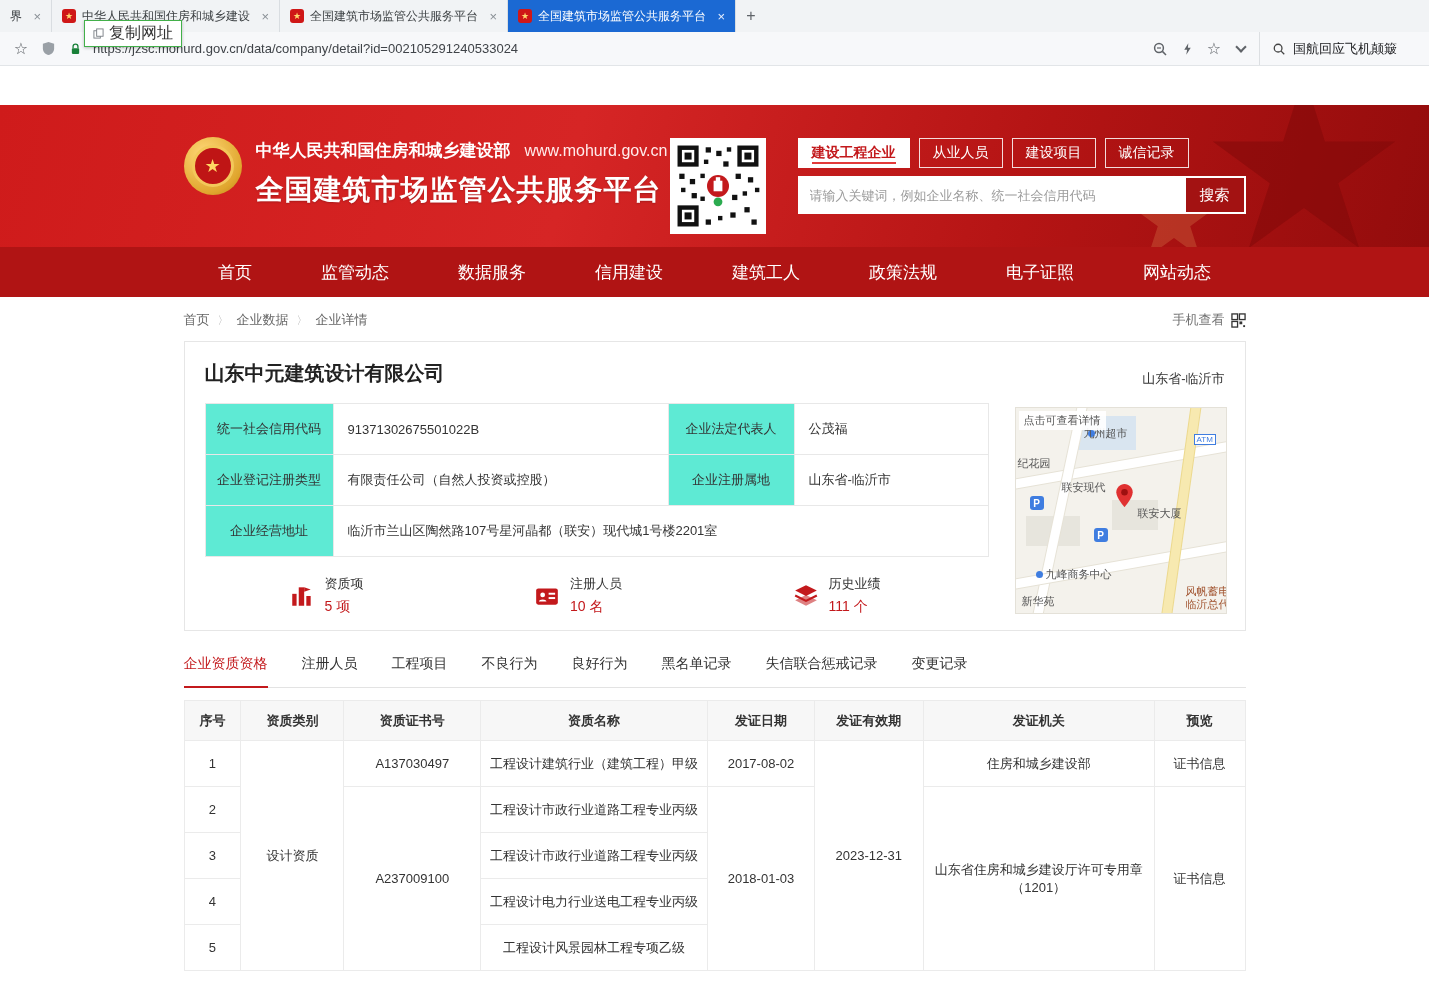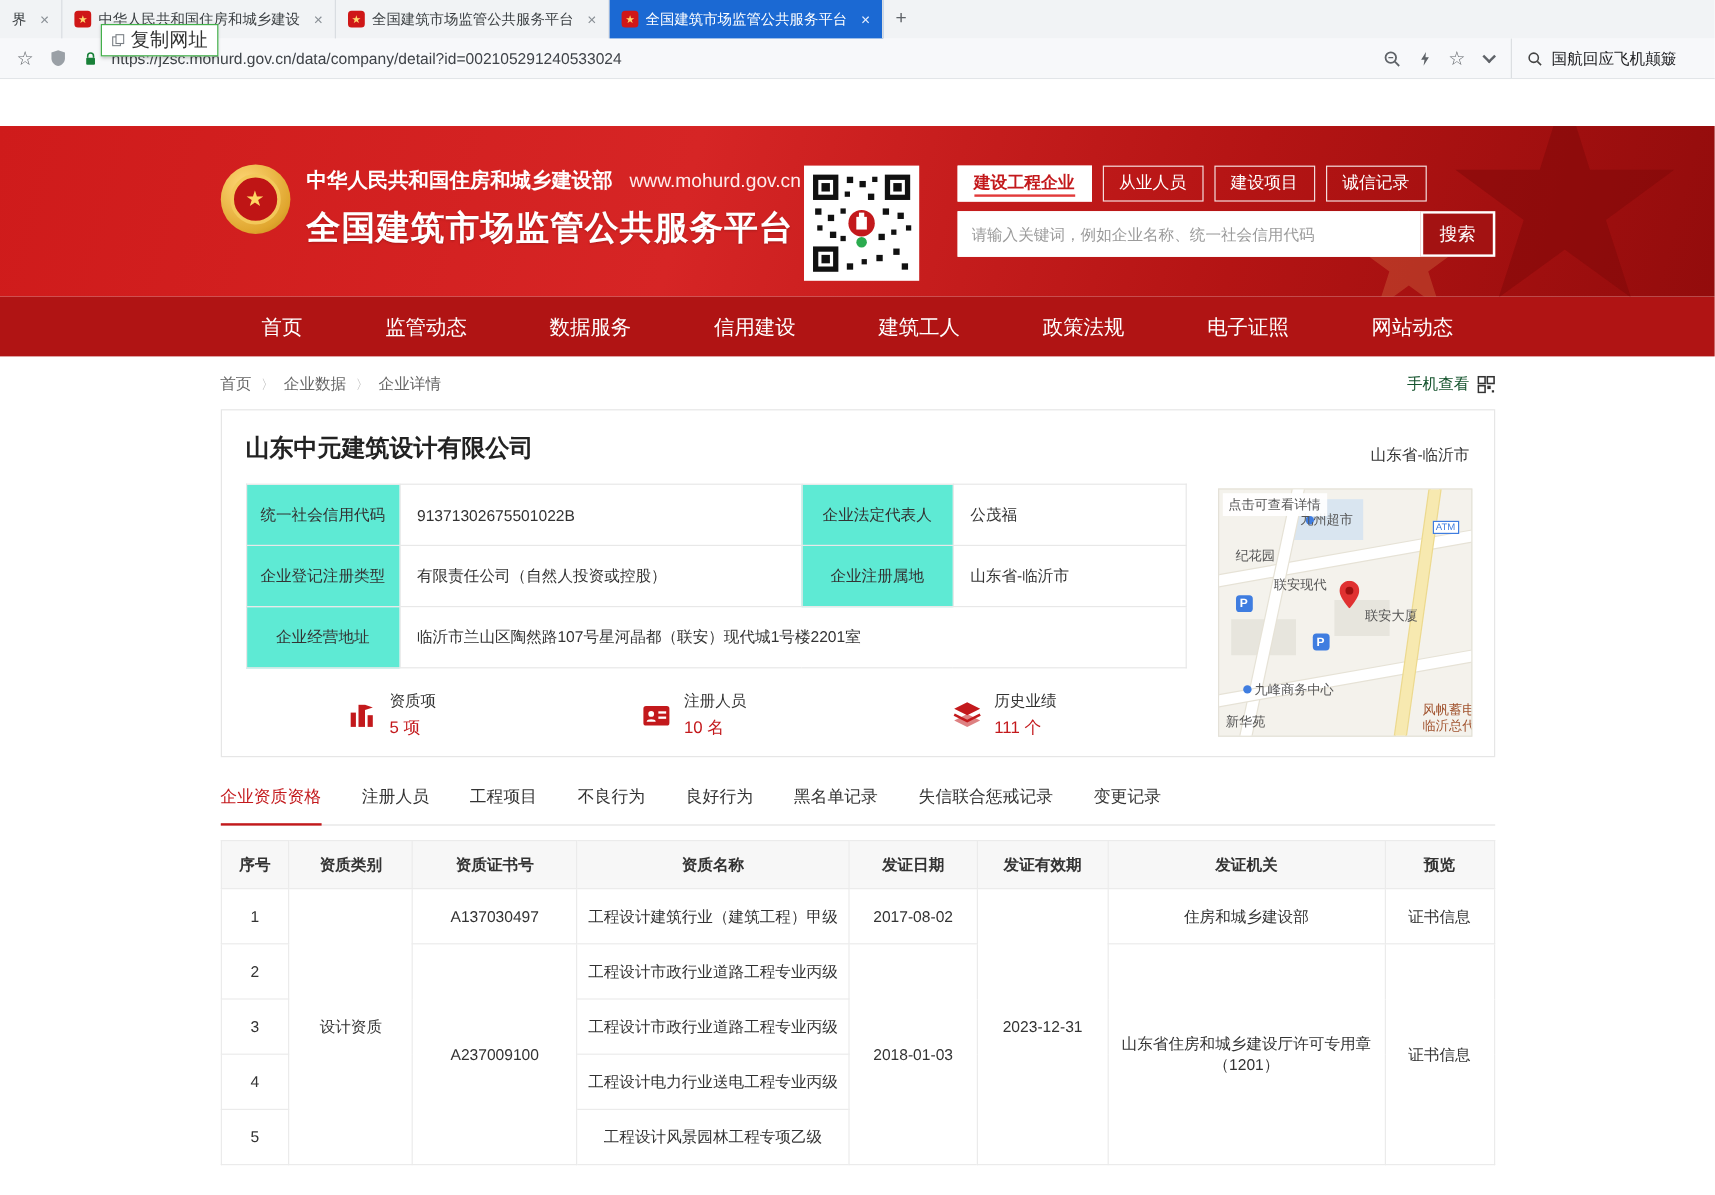--- a/index.html
+++ b/index.html
@@ -66,21 +66,21 @@
                 justify-content:center; border:2px solid #fff; cursor:pointer; }
   
   .mainnav { height:50px; background:#b01414; }
   .mainnav-inner { width:1062px; margin:0 auto; height:100%; display:flex; justify-content:space-around; align-items:center; }
   .nav-item { color:#fff; font-size:17px; cursor:pointer; }
   
   .content { width:1062px; margin:0 auto; }
   .breadcrumb-row { margin-top:14px; display:flex; align-items:center; font-size:13px; color:#666; }
   .crumb { cursor:pointer; }
   .crumb + .crumb::before { content:"〉"; color:#b5b5b5; margin:0 8px; font-size:11px; }
-  .bc-right { margin-left:auto; display:flex; align-items:center; gap:6px; color:#14532d; cursor:pointer; }
+  .bc-right { margin-left:auto; display:flex; align-items:center; gap:6px; color:#737373; cursor:pointer; }
   .card { margin-top:12px; border:1px solid #e6e6e6; padding:18px 20px; position:relative; height:290px; }
   .company-title { font-size:20px; font-weight:700; color:#222; }
   .company-region { position:absolute; right:20px; top:28px; font-size:13px; color:#333; }
   .info-table { border-collapse:collapse; margin-top:16px; width:784px; }
   .info-table td { border:1px solid #e8e8e8; height:51px; font-size:13px; color:#333; }
   .info-table td.lbl { background:#5eead4; width:128px; text-align:center; }
   .info-table td.val { padding:0 14px; }
   .info-table td.v1 { width:335px; }
   .info-table td.l2 { width:126px; }
   .stats { margin-top:18px; width:740px; display:flex; justify-content:space-between; padding:0 64px 0 84px; }
@@ -381,21 +381,21 @@
       <div class="blk b2"></div>
       <div class="blk b3"></div>
       <div class="road r1"></div>
       <div class="road r2"></div>
       <div class="road r3"></div>
       <div class="road r4"></div>
       <div class="map-hint">点击可查看详情</div>
       <span class="blue-dot" style="left:72px;top:22px;"></span>
       <span class="map-label" style="left:68px;top:18px;">九州超市</span>
       <span class="atm-badge" style="left:178px;top:26px;">ATM</span>
-      <span class="map-label" style="left:2px;top:48px;margin-left:12px;">纪花园</span>
+      <span class="map-label" style="left:2px;top:48px;">纪花园</span>
       <span class="map-label" style="left:46px;top:72px;">联安现代</span>
       <span class="map-pin">
         <svg width="17" height="23" viewBox="0 0 20 28">
             <path d="M10 0 C4.5 0 0 4.5 0 10 C0 17 10 28 10 28 C10 28 20 17 20 10 C20 4.5 15.5 0 10 0 Z" fill="#e03131"></path>
             <circle cx="10" cy="10" r="4" fill="#9e1010"></circle>
           </svg>
       </span>
       <span class="map-label" style="left:122px;top:98px;">联安大厦</span>
       <span class="p-badge" style="left:14px;top:88px;">P</span>
       <span class="p-badge" style="left:78px;top:120px;">P</span>

